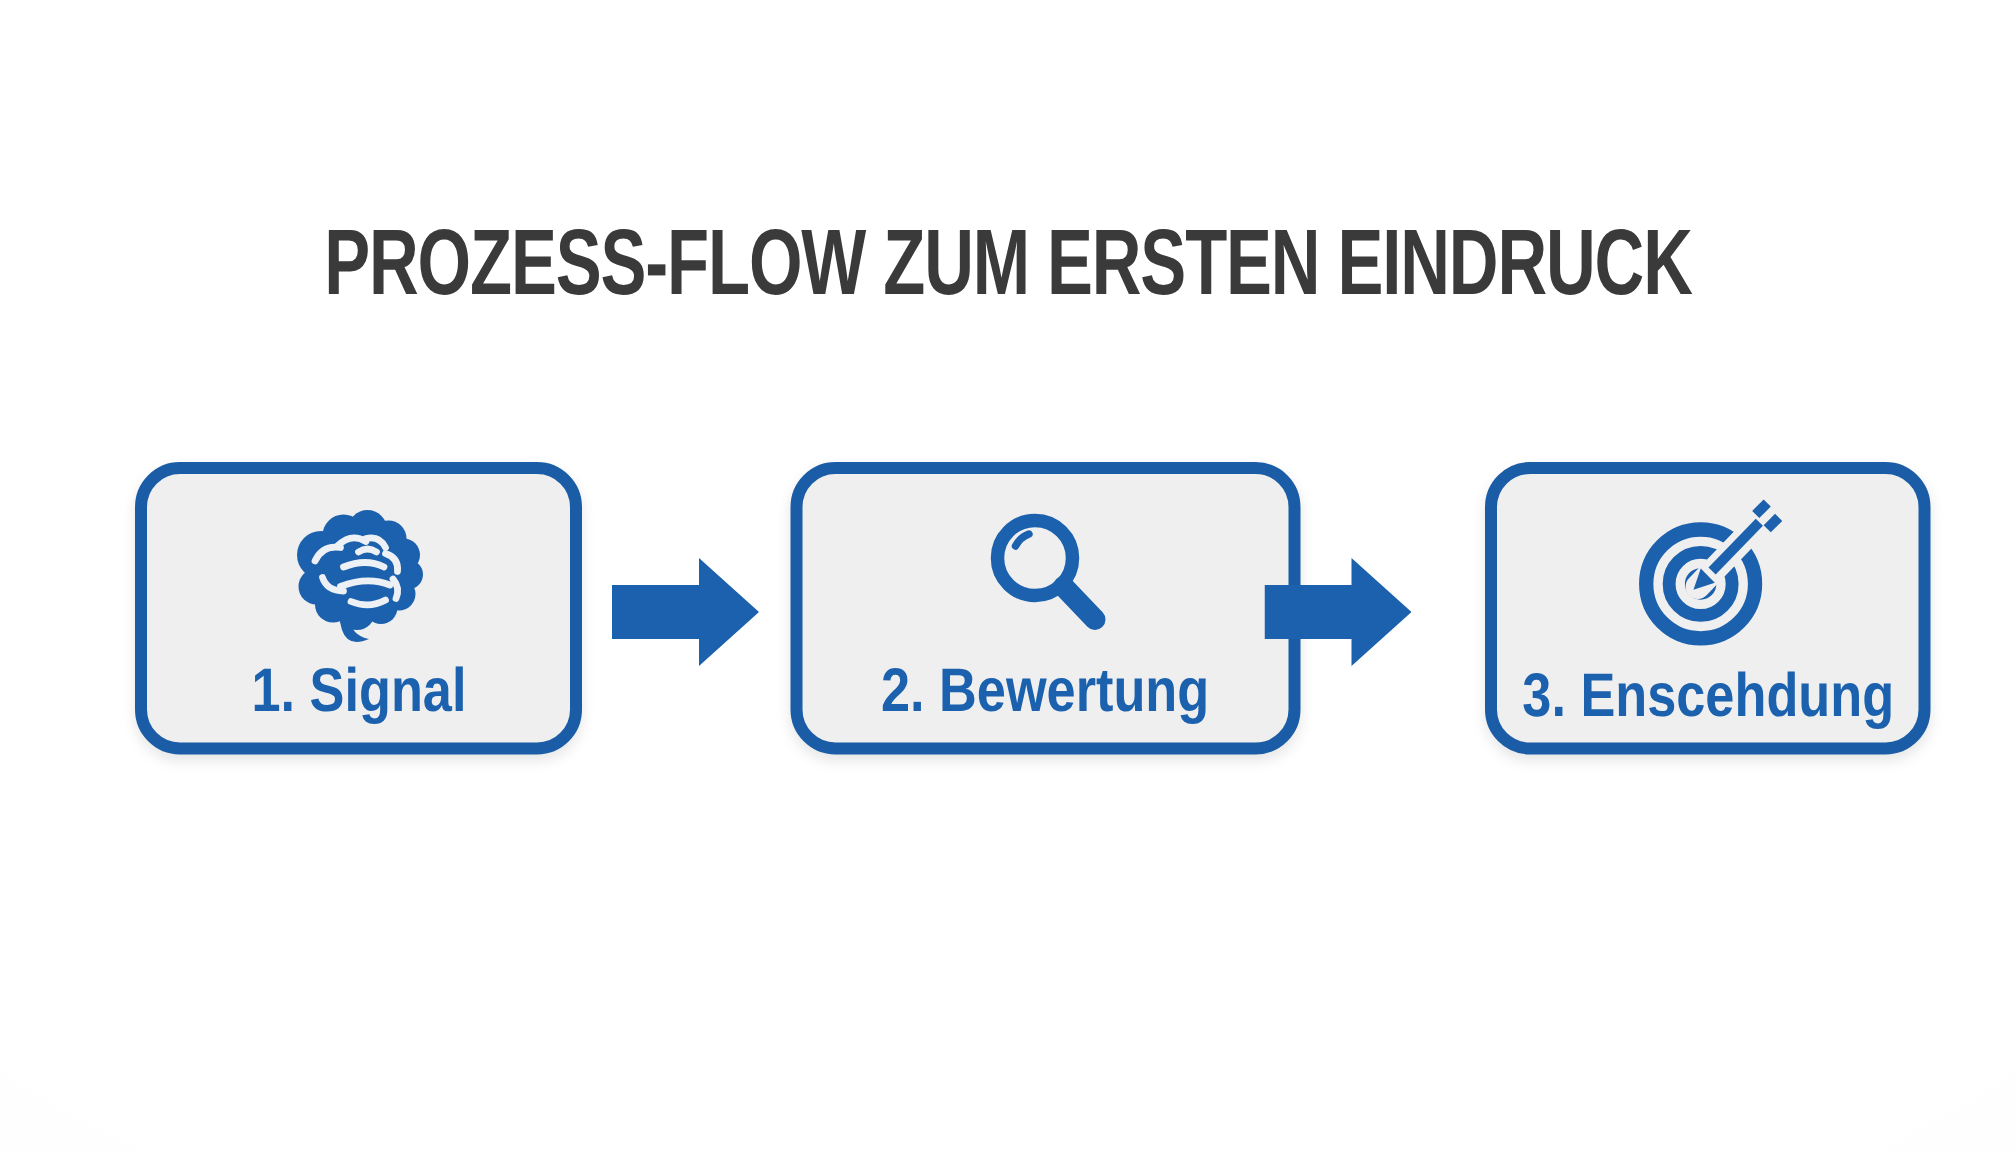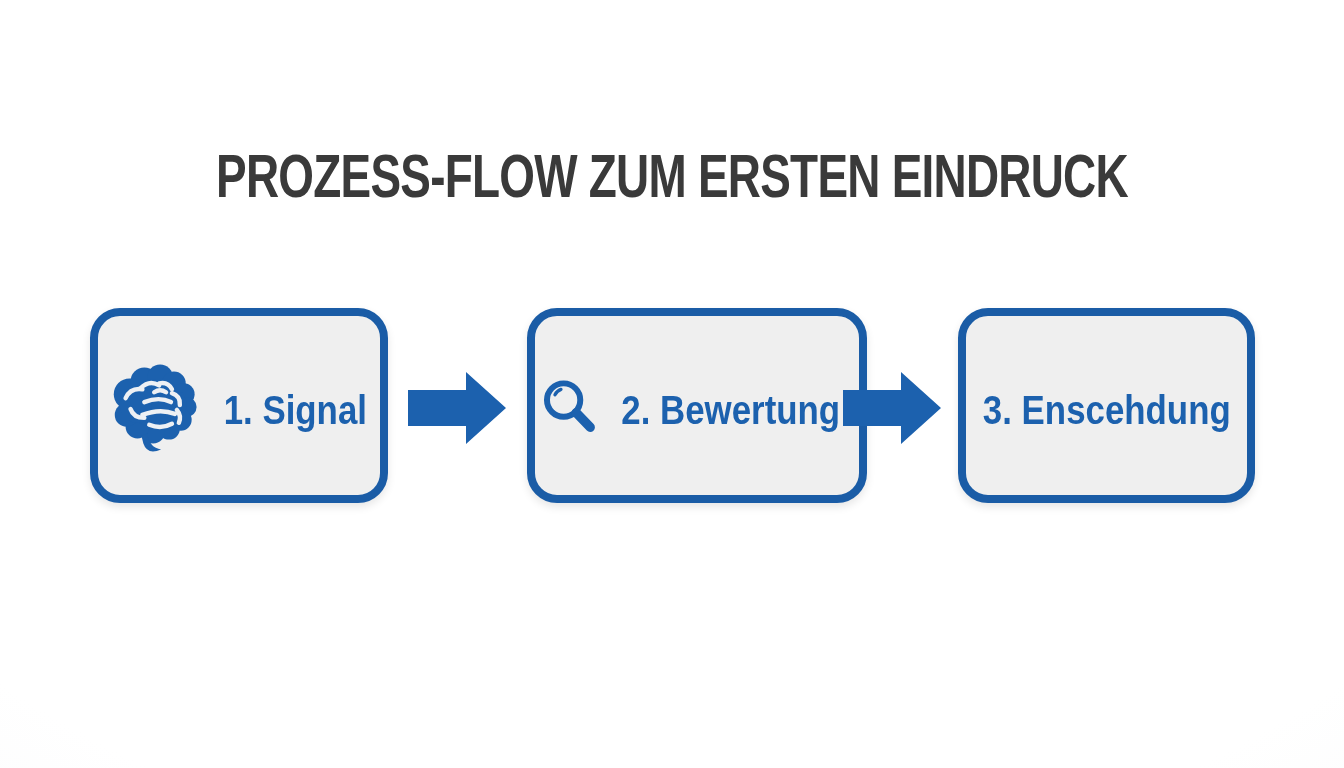--- a/index.html
+++ b/index.html
@@ -33,28 +33,28 @@
   .step {
     position: absolute;
     top: 308px;
     height: 195px;
     box-sizing: border-box;
     border: 8px solid var(--border);
     border-radius: 30px;
     background: var(--box-bg);
     box-shadow: 0 4px 9px rgba(0,0,0,0.10);
     display: flex;
-    flex-direction: row;
+    flex-direction: column;
     align-items: center;
     justify-content: center;
     padding-top: 4px;
   }
   .step-1 { left: 90px;  width: 298px; }
   .step-2 { left: 527px; width: 340px; }
-  .step-3 { left: 958px; width: 297px; }
+  .step-3 { left: 990px; width: 297px; }
   .step-label {
     font-size: 41px;
     font-weight: 700;
     line-height: 1;
     color: var(--accent);
     transform: scaleX(0.85);
     transform-origin: 50% 50%;
     white-space: nowrap;
     margin-top: 6px;
   }

